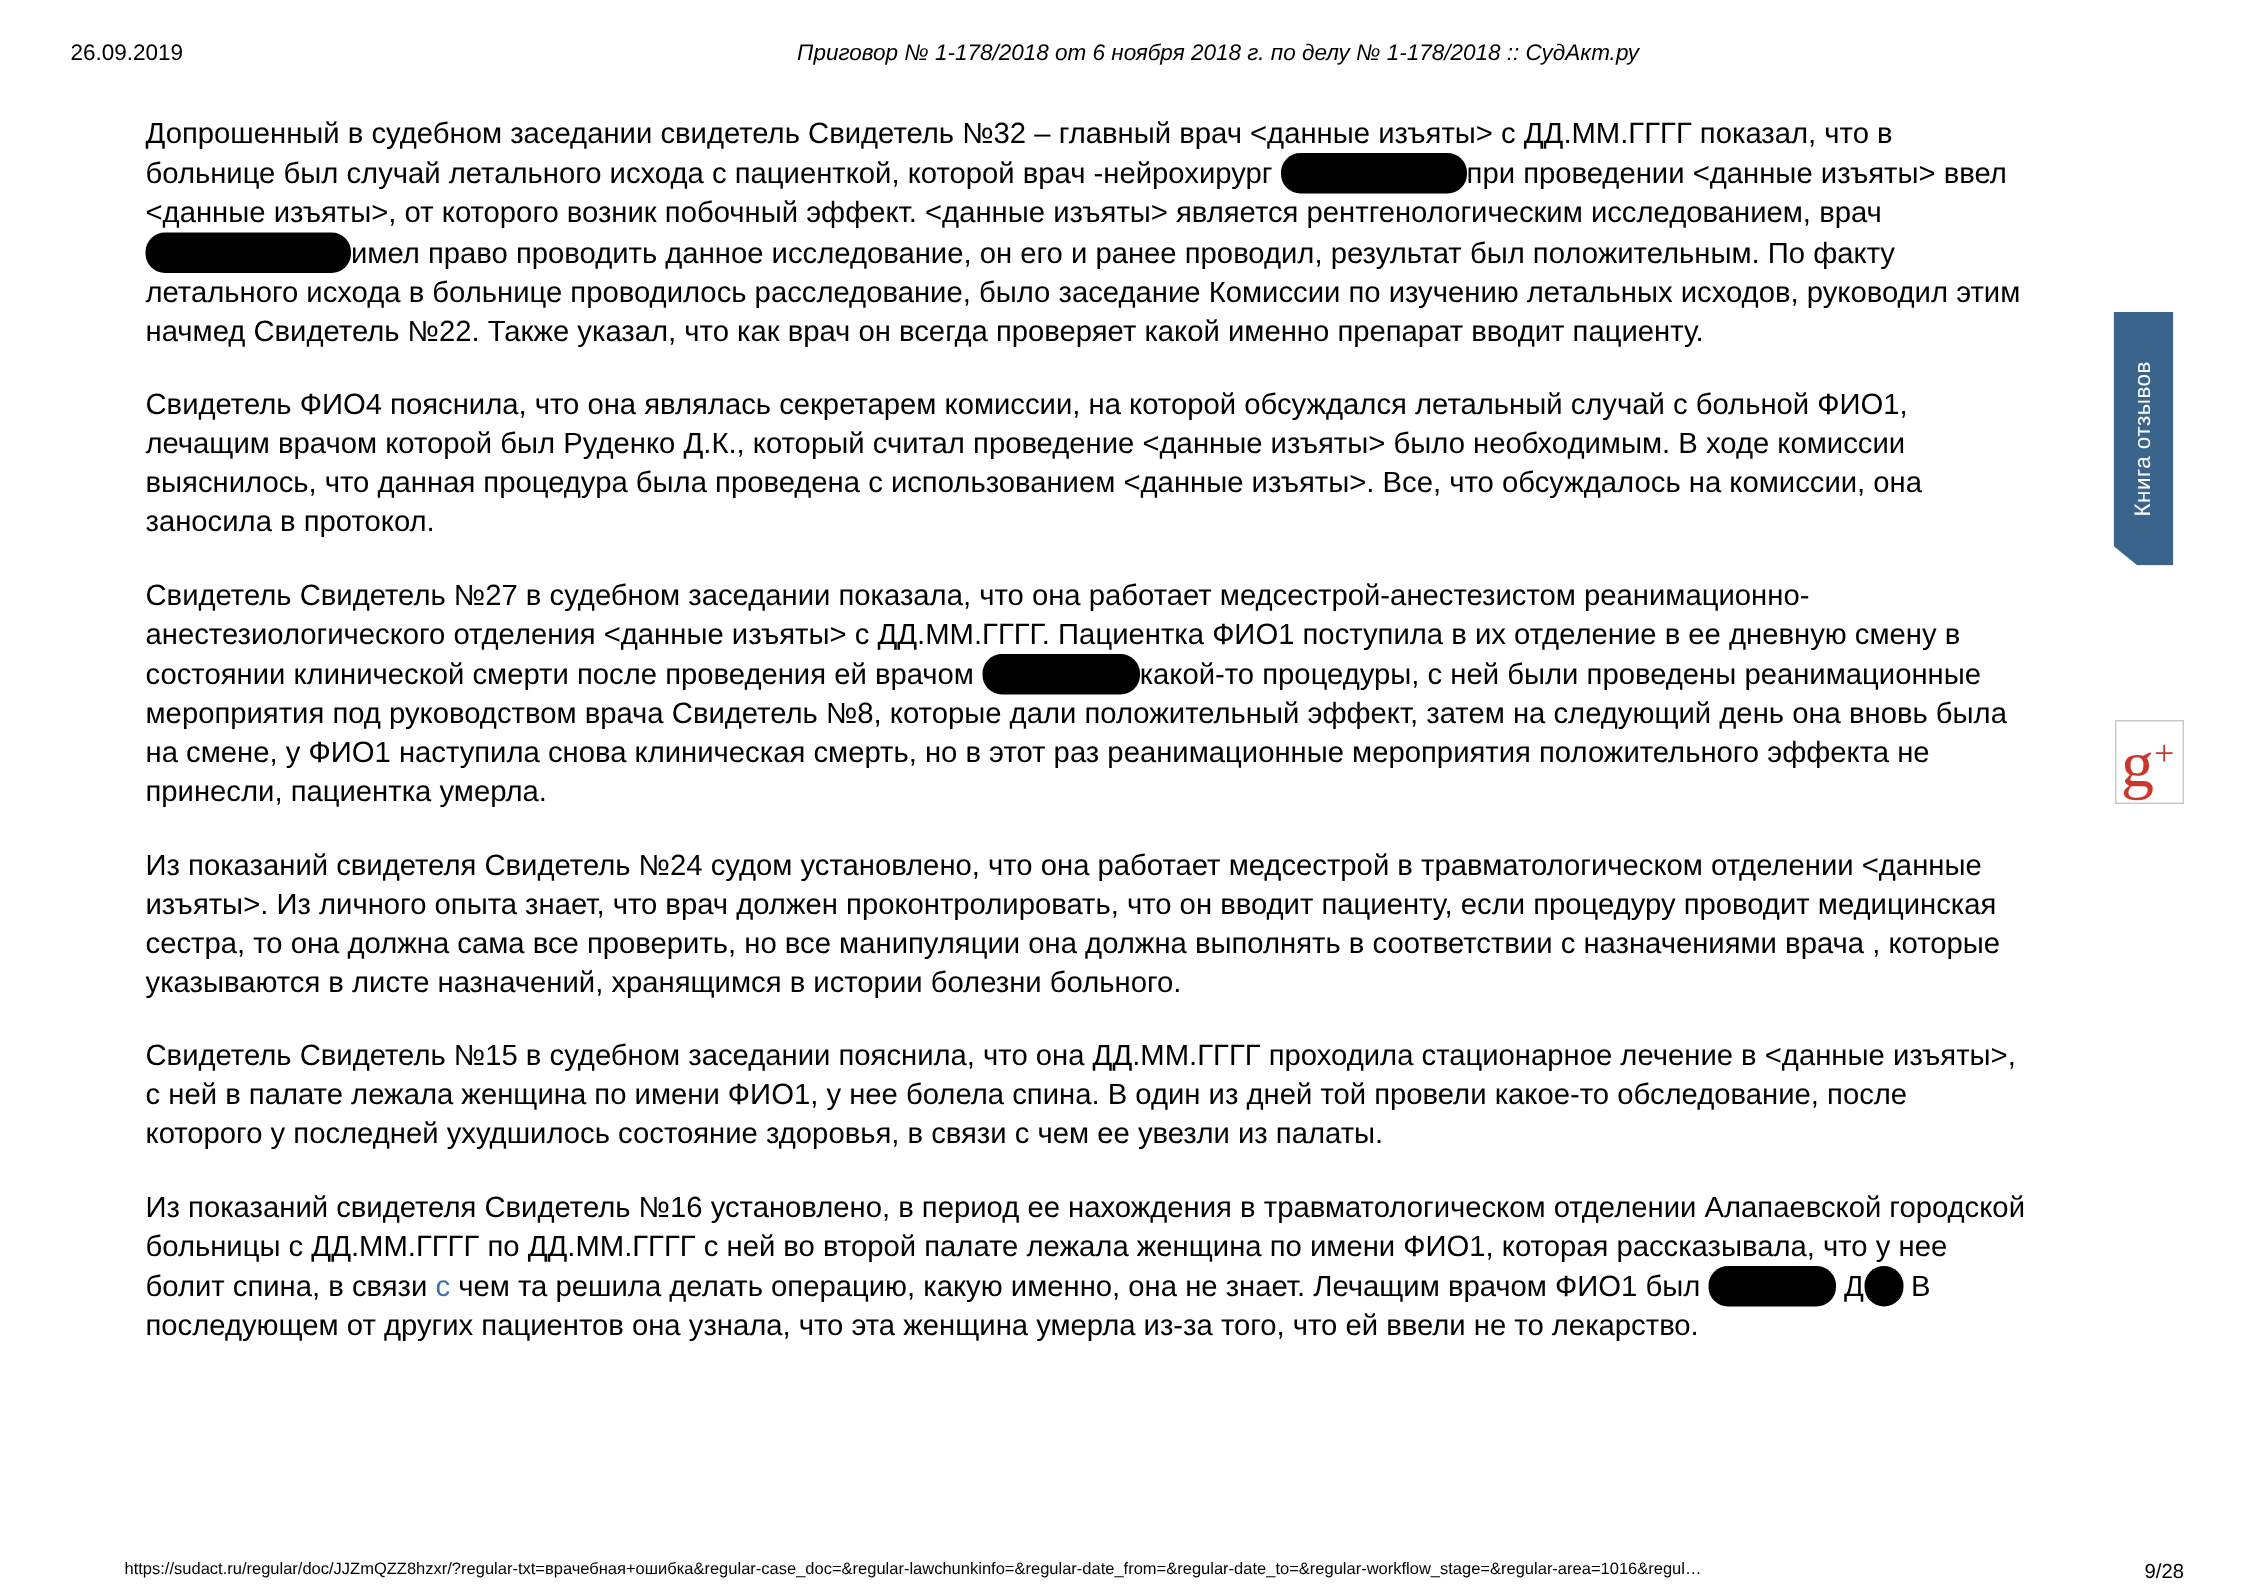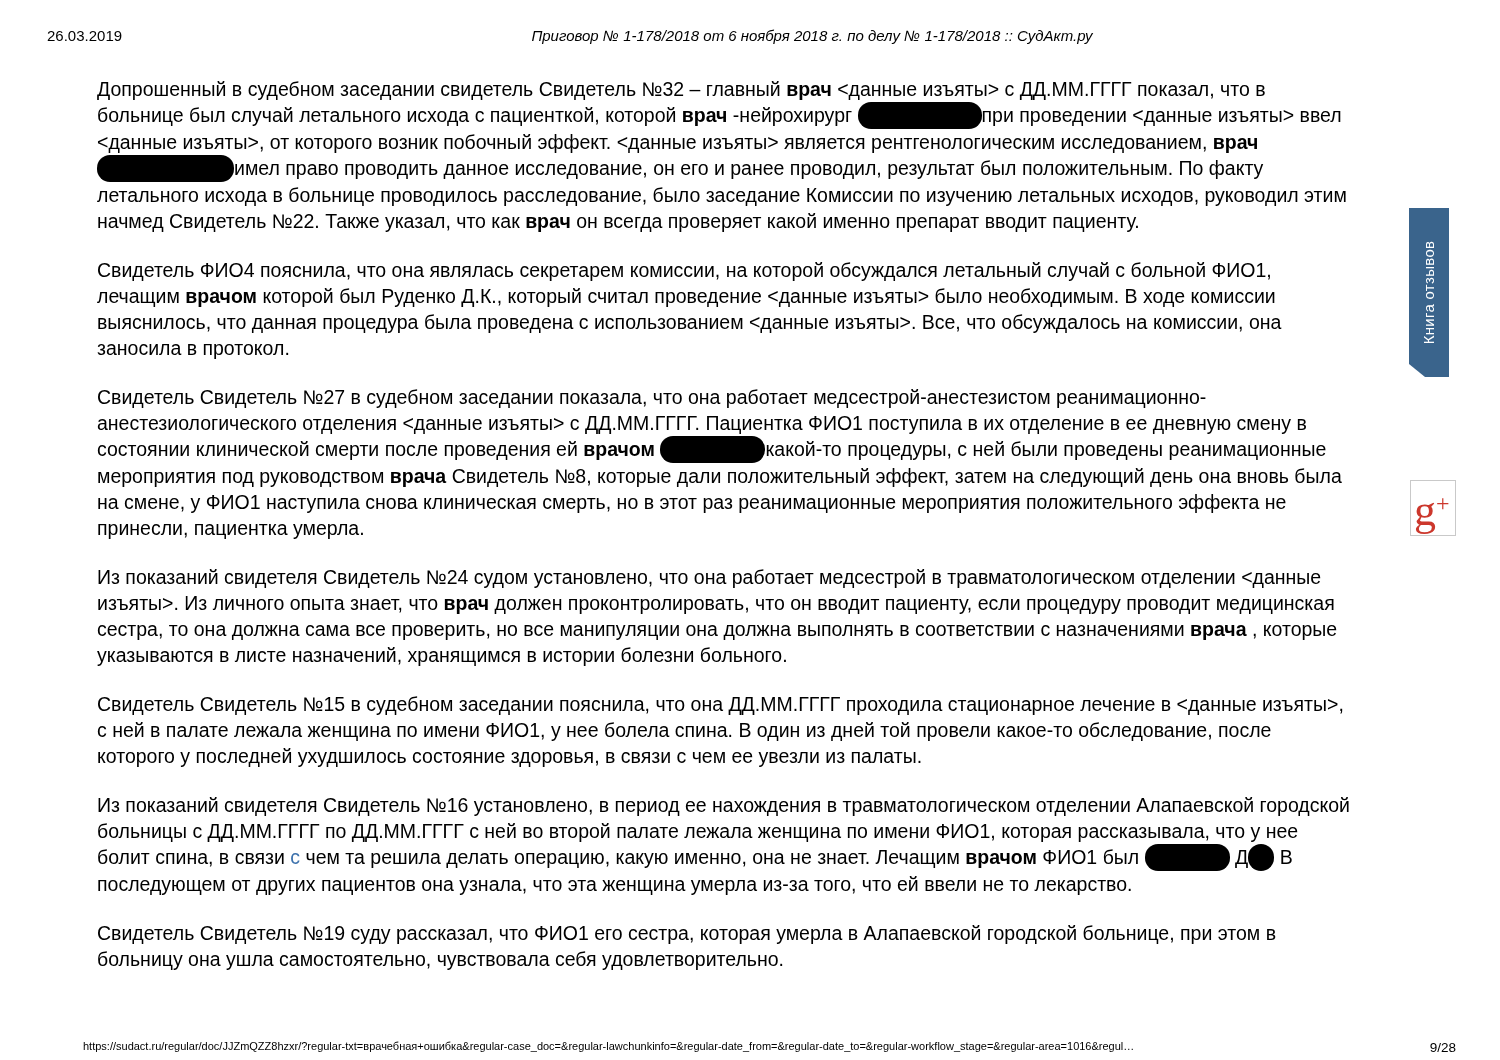--- a/index.html
+++ b/index.html
@@ -23,21 +23,21 @@
     transform: translateX(-50%);
     font-size: 15px; white-space: nowrap; font-style: italic;
   }
 
   
   .doc {
     position: absolute; left: 97px; top: 76px; width: 1253px;
     font-size: 19.5px; line-height: 26px;
   }
   .doc p { margin: 0 0 23px 0; }
-  .doc b { font-weight: bold; }
+  .doc b { font-weight: normal; }
   .redacted {
     display: inline-block;
     background: var(--redaction-color, #000);
     height: 27px;
     border-radius: 13px;
     vertical-align: -7px;
   }
   .term-link {
     color: var(--link-color, #3c71ac);
     text-decoration: none;
@@ -89,31 +89,30 @@
     font-size: 11px; white-space: nowrap; padding-left: 36px;
   }
   .footer-page {
     position: absolute; right: 44px; top: 1040px;
     font-size: 13.5px;
   }
 </style>
 </head>
 <body>
 
-<div class="header-date">26.03.2019</div>
+<div class="header-date">26.09.2019</div>
 <div class="header-title">Приговор № 1-178/2018 от 6 ноября 2018 г. по делу № 1-178/2018 :: СудАкт.ру</div>
 
 <div class="doc" id="doc">
     <p>Допрошенный в судебном заседании свидетель Свидетель №32 – главный <b>врач</b> &lt;данные изъяты&gt; с ДД.ММ.ГГГГ показал, что в больнице был случай летального исхода с пациенткой, которой <b>врач</b> -нейрохирург <span class="redacted" style="width: 124px;"></span>при проведении &lt;данные изъяты&gt; ввел &lt;данные изъяты&gt;, от которого возник побочный эффект. &lt;данные изъяты&gt; является рентгенологическим исследованием, <b>врач</b> <span class="redacted" style="width: 137px;"></span>имел право проводить данное исследование, он его и ранее проводил, результат был положительным. По факту летального исхода в больнице проводилось расследование, было заседание Комиссии по изучению летальных исходов, руководил этим начмед Свидетель №22. Также указал, что как <b>врач</b> он всегда проверяет какой именно препарат вводит пациенту.</p>
     <p>Свидетель ФИО4 пояснила, что она являлась секретарем комиссии, на которой обсуждался летальный случай с больной ФИО1, лечащим <b>врачом</b> которой был Руденко Д.К., который считал проведение &lt;данные изъяты&gt; было необходимым. В ходе комиссии выяснилось, что данная процедура была проведена с использованием &lt;данные изъяты&gt;. Все, что обсуждалось на комиссии, она заносила в протокол.</p>
     <p>Свидетель Свидетель №27 в судебном заседании показала, что она работает медсестрой-анестезистом реанимационно-анестезиологического отделения &lt;данные изъяты&gt; с ДД.ММ.ГГГГ. Пациентка ФИО1 поступила в их отделение в ее дневную смену в состоянии клинической смерти после проведения ей <b>врачом</b> <span class="redacted" style="width: 105px;"></span>какой-то процедуры, с ней были проведены реанимационные мероприятия под руководством <b>врача</b> Свидетель №8, которые дали положительный эффект, затем на следующий день она вновь была на смене, у ФИО1 наступила снова клиническая смерть, но в этот раз реанимационные мероприятия положительного эффекта не принесли, пациентка умерла.</p>
     <p>Из показаний свидетеля Свидетель №24 судом установлено, что она работает медсестрой в травматологическом отделении &lt;данные изъяты&gt;. Из личного опыта знает, что <b>врач</b> должен проконтролировать, что он вводит пациенту, если процедуру проводит медицинская сестра, то она должна сама все проверить, но все манипуляции она должна выполнять в соответствии с назначениями <b>врача</b> , которые указываются в листе назначений, хранящимся в истории болезни больного.</p>
     <p>Свидетель Свидетель №15 в судебном заседании пояснила, что она ДД.ММ.ГГГГ проходила стационарное лечение в &lt;данные изъяты&gt;, с ней в палате лежала женщина по имени ФИО1, у нее болела спина. В один из дней той провели какое-то обследование, после которого у последней ухудшилось состояние здоровья, в связи с чем ее увезли из палаты.</p>
     <p>Из показаний свидетеля Свидетель №16 установлено, в период ее нахождения в травматологическом отделении Алапаевской городской больницы с ДД.ММ.ГГГГ по ДД.ММ.ГГГГ с ней во второй палате лежала женщина по имени ФИО1, которая рассказывала, что у нее болит спина, в связи <a class="term-link">с</a> чем та решила делать операцию, какую именно, она не знает. Лечащим <b>врачом</b> ФИО1 был <span class="redacted" style="width: 85px;"></span> Д<span class="redacted" style="width: 26px;"></span> В последующем от других пациентов она узнала, что эта женщина умерла из-за того, что ей ввели не то лекарство.</p>
-    <p>Свидетель Свидетель №19 суду рассказал, что ФИО1 его сестра, которая умерла в Алапаевской городской больнице, при этом в больницу она ушла самостоятельно, чувствовала себя удовлетворительно.</p>
   </div>
 
 <div class="feedback-tab">
   <span class="tab-label">Книга отзывов</span>
 </div>
 
 <div class="gplus-button">
   <span class="g">g</span><span class="plus">+</span>
 </div>
 

